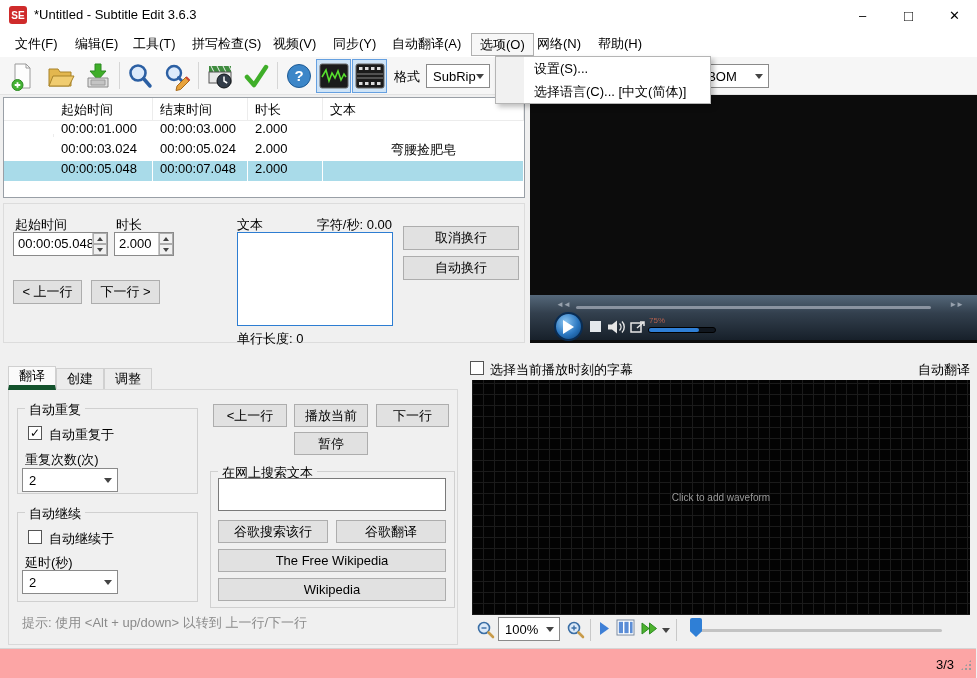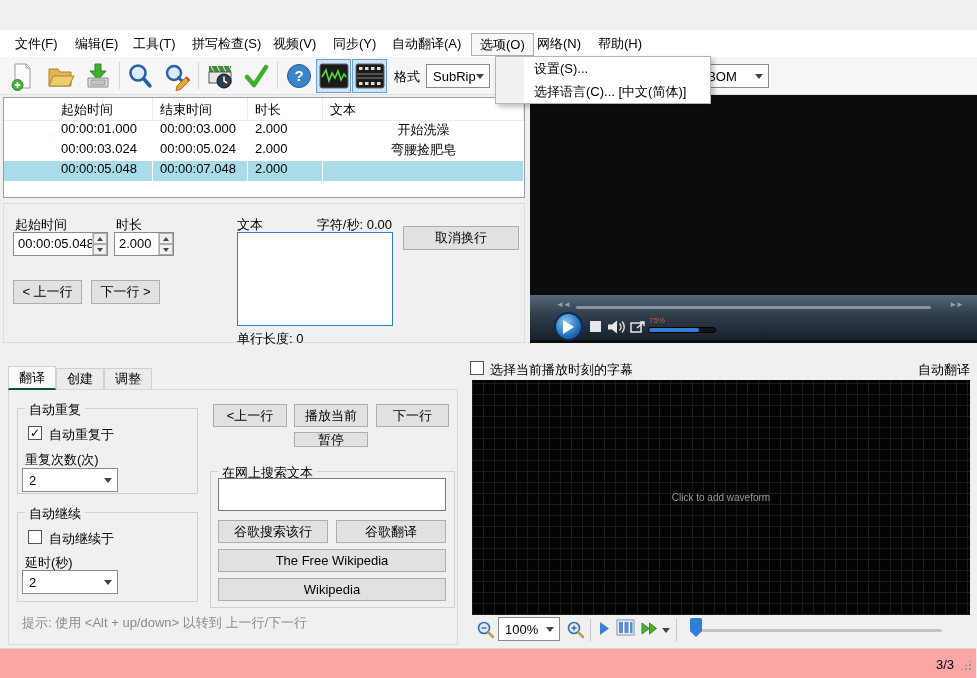--- a/index.html
+++ b/index.html
@@ -60,21 +60,21 @@
   .seek-arrows { position:absolute; top:5px; font-size:8px; color:#97a1ad; letter-spacing:-1px; }
   .playbtn { position:absolute; left:24px; top:17px; width:29px; height:29px; border-radius:50%; background:radial-gradient(circle at 38% 32%, #8cc6f2, #2b77c0 55%, #0a3e74); border:2px solid #0a2c52; display:flex; align-items:center; justify-content:center; }
   .playbtn .tri { width:0; height:0; border:7px solid transparent; border-left:11px solid #fff; margin-left:7px; }
   .stopbtn { position:absolute; left:60px; top:26px; width:11px; height:11px; background:#e4e8ec; }
   .vol-label { position:absolute; left:119px; top:21px; font-size:8px; color:#b4604e; }
   .vol-track { position:absolute; left:118px; top:32px; width:68px; height:6px; background:#10161e; border:1px solid #000; border-radius:3px; }
   .vol-fill { height:4px; width:75%; background:#2f7fd6; border-radius:3px; }
 
   
   .tab { position:absolute; border:1px solid #d0d0d0; background:#ececec; display:flex; align-items:center; justify-content:center; font-size:13px; }
-  .tab.active { background:#fafafa; border-bottom:2px solid #14532d; z-index:3; }
+  .tab.active { background:#fafafa; border-bottom:5px solid #14532d; z-index:3; }
   .tabpage { position:absolute; left:8px; top:389px; width:450px; height:256px; border:1px solid #d9d9d9; background:#f0f0f0; }
   .grp { position:absolute; border:1px solid #d0d0d0; }
   .grp-title { position:absolute; background:#f0f0f0; padding:0 4px; font-size:13px; white-space:nowrap; }
   .cb { position:absolute; width:14px; height:14px; background:#fff; border:1px solid #555; font-size:12px; line-height:12px; text-align:center; font-weight:bold; }
   .inputbox { position:absolute; background:#fff; border:1px solid #7a7a7a; }
   .hint { position:absolute; color:#8a8a8a; font-size:13px; white-space:nowrap; }
 
   
   .waveform { position:absolute; left:472px; top:380px; width:498px; height:235px; background:#030303;
     background-image:repeating-linear-gradient(0deg,#1b1b1b 0 1px,transparent 1px 11px),repeating-linear-gradient(90deg,#1b1b1b 0 1px,transparent 1px 11px);
@@ -88,20 +88,27 @@
   .statusbar { position:absolute; left:0; top:648px; width:976px; height:30px; background:#fca5a5; border-top:1px solid #d5d5d5; }
   .grip { position:absolute; right:4px; top:10px; width:12px; height:12px;
     background-image:radial-gradient(circle,#9a9a9a 1px,transparent 1.4px);
     background-size:4px 4px; clip-path:polygon(100% 0,100% 100%,0 100%); }
 </style>
 </head>
 <body>
 
 <div id="window">
 
+  <div class="titlebar">
+    <div class="se-icon">SE</div>
+    <div class="title-text">*Untitled - Subtitle Edit 3.6.3</div>
+    <div class="win-btn" style="left:840px">–</div>
+    <div class="win-btn" style="left:886px;font-size:15px">□</div>
+    <div class="win-btn" style="left:932px">✕</div>
+  </div>
 
   <div class="menubar">
     <span class="menu-item" style="left:15px">文件(F)</span>
     <span class="menu-item" style="left:75px">编辑(E)</span>
     <span class="menu-item" style="left:133px">工具(T)</span>
     <span class="menu-item" style="left:192px">拼写检查(S)</span>
     <span class="menu-item" style="left:273px">视频(V)</span>
     <span class="menu-item" style="left:333px">同步(Y)</span>
     <span class="menu-item" style="left:392px">自动翻译(A)</span>
     <span class="menu-item open" style="left:471px">选项(O)</span>
@@ -212,21 +219,20 @@
       <div class="cell c1">起始时间</div>
       <div class="cell c2">结束时间</div>
       <div class="cell c3">时长</div>
       <div class="cell c4" style="text-align:left;padding-left:7px">文本</div>
     </div>
     <div class="lrow ldata">
       <div class="cell c0">1</div>
       <div class="cell c1">00:00:01.000</div>
       <div class="cell c2">00:00:03.000</div>
       <div class="cell c3">2.000</div>
-      <div class="cell c4">开始洗澡</div>
     </div>
     <div class="lrow ldata">
       <div class="cell c0">2</div>
       <div class="cell c1">00:00:03.024</div>
       <div class="cell c2">00:00:05.024</div>
       <div class="cell c3">2.000</div>
       <div class="cell c4">弯腰捡肥皂</div>
     </div>
     <div class="lrow ldata selected">
       <div class="cell c0">3</div>
@@ -262,20 +268,21 @@
         </span>
       </span>
   </div>
   <div class="btn" style="left:13px;top:280px;width:69px;height:24px">&lt; 上一行</div>
   <div class="btn" style="left:91px;top:280px;width:69px;height:24px">下一行 &gt;</div>
   <span class="lbl" style="left:237px;top:216px">文本</span>
   <span class="lbl" style="left:300px;top:216px;width:92px;text-align:right">字符/秒: 0.00</span>
   <div class="textarea" style="left:237px;top:232px;width:156px;height:94px"></div>
   <span class="lbl" style="left:237px;top:330px">单行长度: 0</span>
   <div class="btn" style="left:403px;top:226px;width:116px;height:24px">取消换行</div>
+  <div class="btn" style="left:403px;top:256px;width:116px;height:24px">自动换行</div>
 
   <div class="video">
     <div class="vctrl">
       <span class="seek-arrows" style="left:26px">◄◄</span>
       <div class="seek-track"></div>
       <span class="seek-arrows" style="right:14px">►►</span>
       <div class="playbtn">
           <span class="tri"></span>
         </div>
       <div class="stopbtn"></div>
@@ -315,21 +322,21 @@
   <span class="lbl" style="left:49px;top:530px">自动继续于</span>
   <span class="lbl" style="left:25px;top:554px">延时(秒)</span>
   <div class="combo" style="left:22px;top:570px;width:96px;height:24px">
     <span>2</span>
     <span class="chev"></span>
   </div>
 
   <div class="btn" style="left:213px;top:404px;width:74px;height:23px">&lt;上一行</div>
   <div class="btn" style="left:294px;top:404px;width:74px;height:23px">播放当前</div>
   <div class="btn" style="left:376px;top:404px;width:73px;height:23px">下一行</div>
-  <div class="btn" style="left:294px;top:432px;width:74px;height:15px">暂停</div>
+  <div class="btn" style="left:294px;top:432px;width:74px;height:23px">暂停</div>
 
   <div class="grp" style="left:210px;top:471px;width:245px;height:137px"></div>
   <span class="grp-title" style="left:218px;top:464px">在网上搜索文本</span>
   <div class="inputbox" style="left:218px;top:478px;width:228px;height:33px"></div>
   <div class="btn" style="left:218px;top:520px;width:110px;height:23px">谷歌搜索该行</div>
   <div class="btn" style="left:336px;top:520px;width:110px;height:23px">谷歌翻译</div>
   <div class="btn" style="left:218px;top:549px;width:228px;height:23px">The Free Wikipedia</div>
   <div class="btn" style="left:218px;top:578px;width:228px;height:23px">Wikipedia</div>
   <span class="hint" style="left:22px;top:614px">提示: 使用 &lt;Alt + up/down&gt; 以转到 上一行/下一行</span>
 

